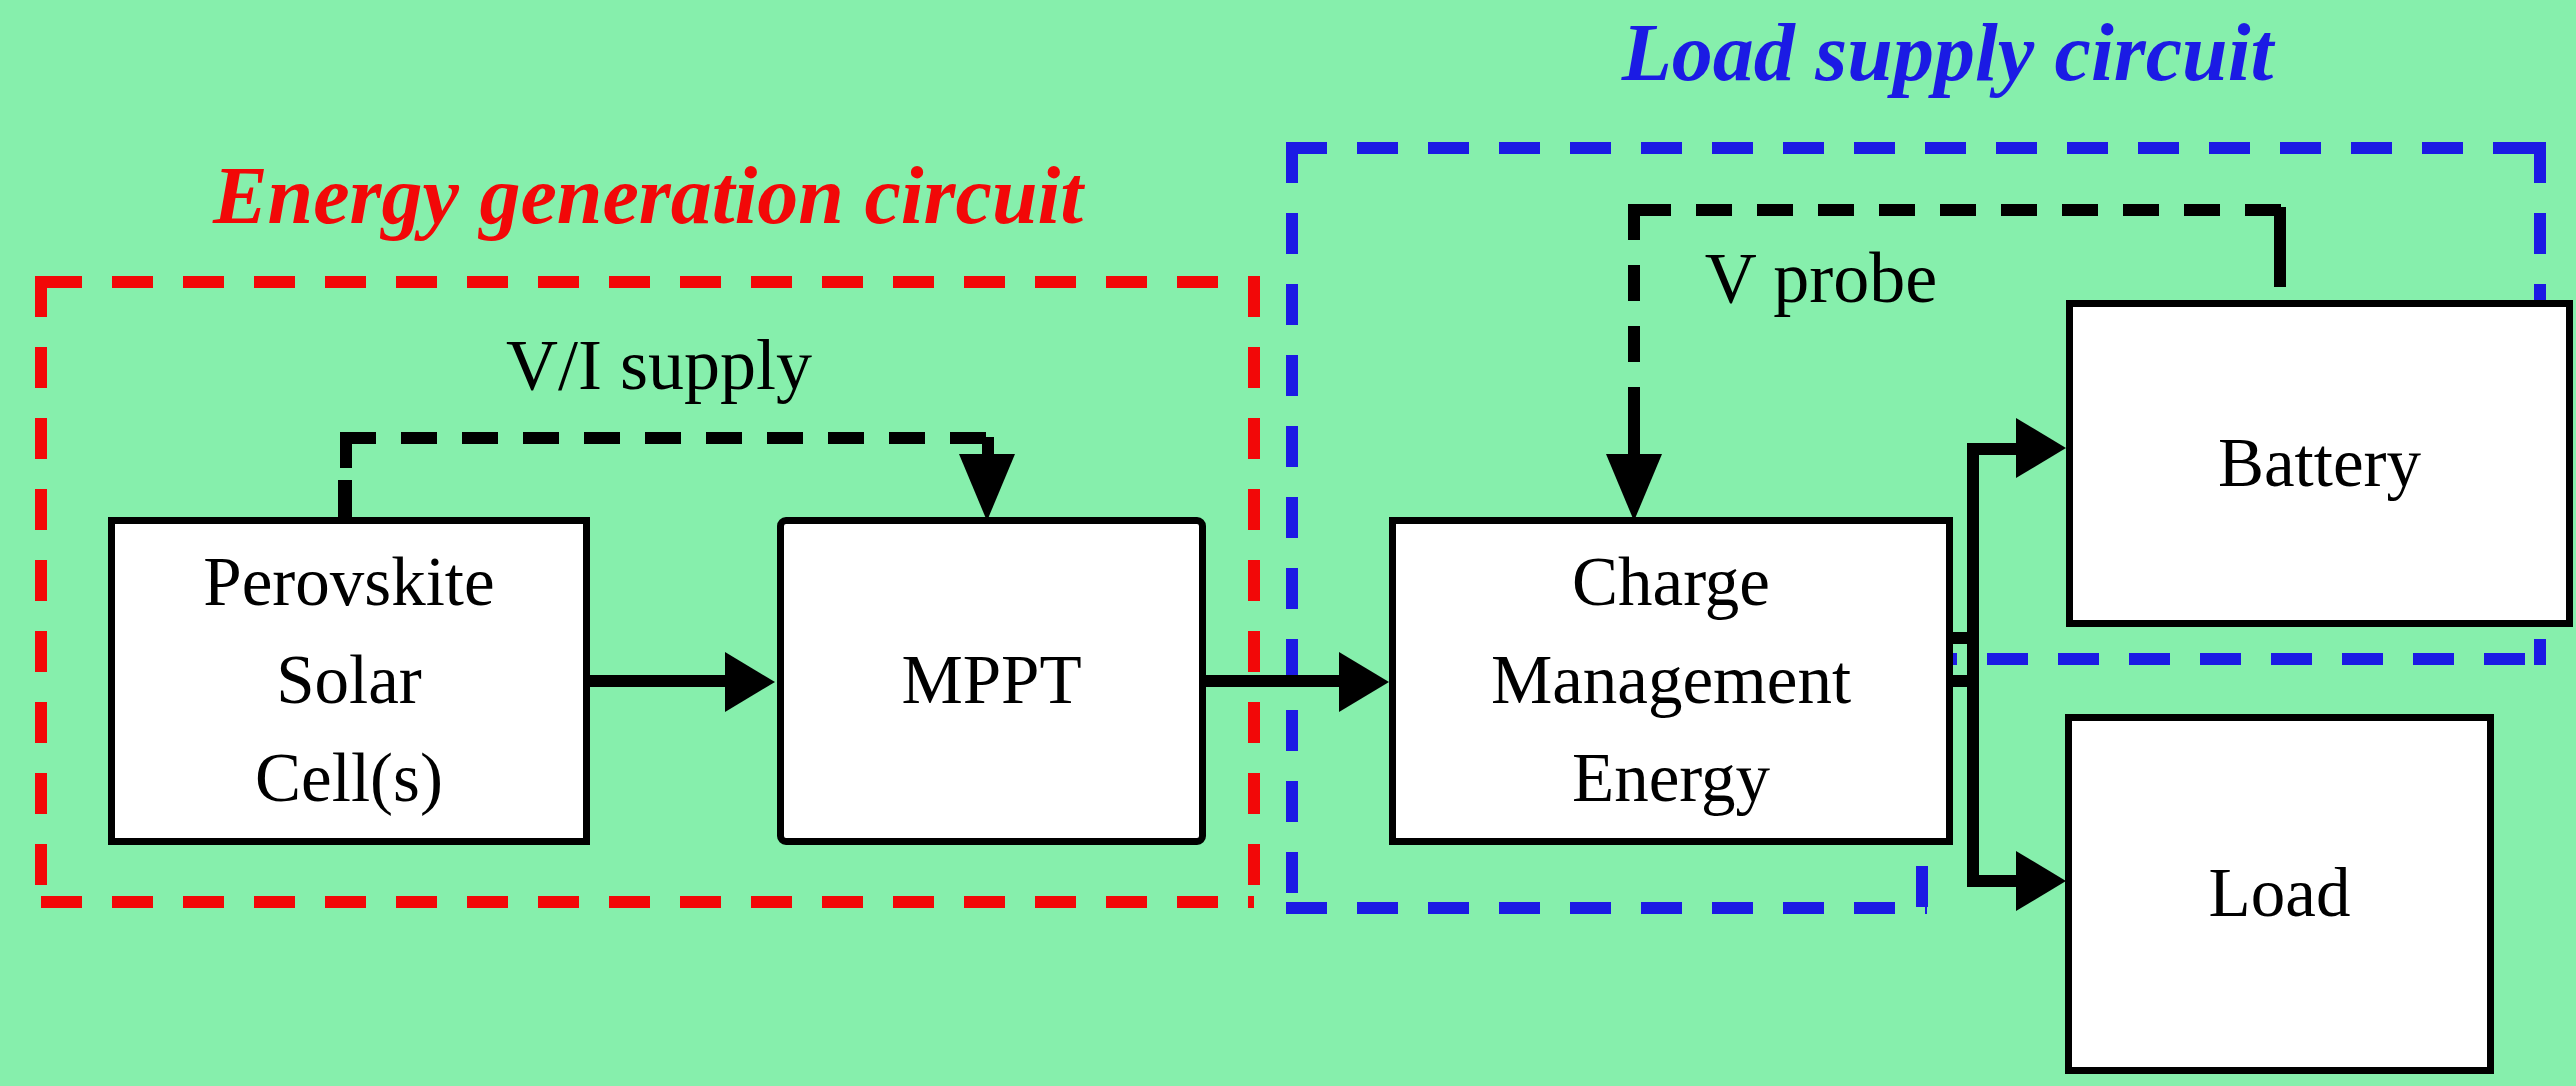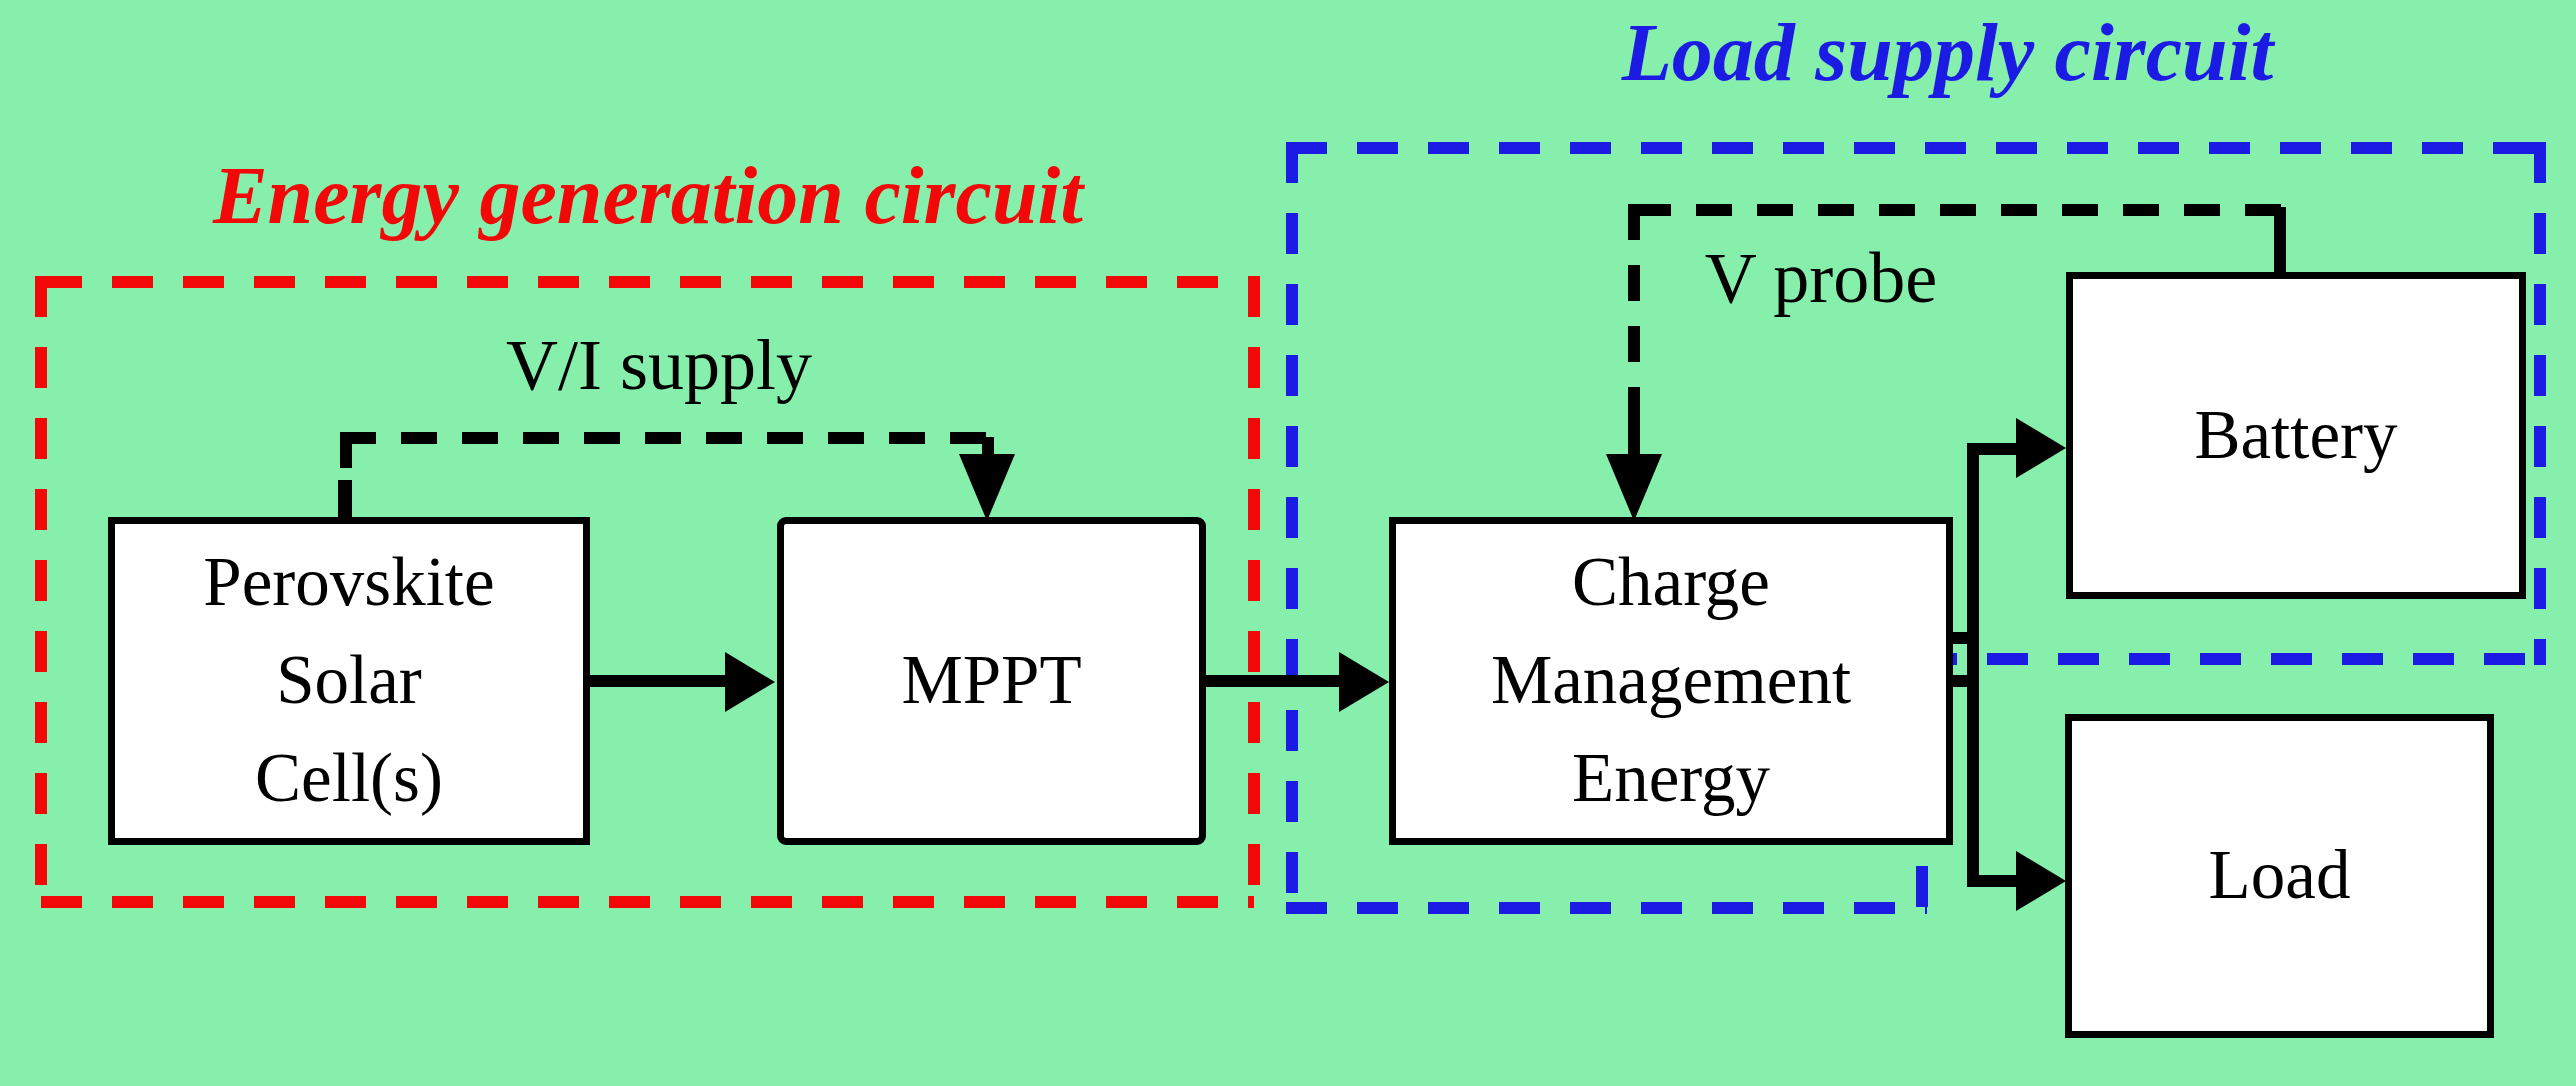--- a/index.html
+++ b/index.html
@@ -106,22 +106,22 @@
   <div class="block" style="left:777px;top:517px;width:429px;height:328px;border-radius:9px;">
     <span>MPPT</span>
   </div>
 
   <div class="block" style="left:1389px;top:517px;width:564px;height:328px;">
     <span>Charge</span>
     <span>Management</span>
     <span>Energy</span>
   </div>
 
-  <div class="block" style="left:2066px;top:272px;width:460px;height:327px;">
+  <div class="block" style="left:2066px;top:300px;width:507px;height:327px;">
     <span>Battery</span>
   </div>
 
-  <div class="block" style="left:2065px;top:714px;width:429px;height:324px;">
+  <div class="block" style="left:2065px;top:714px;width:429px;height:360px;">
     <span>Load</span>
   </div>
 
 </div>
 
 
 </body></html>

